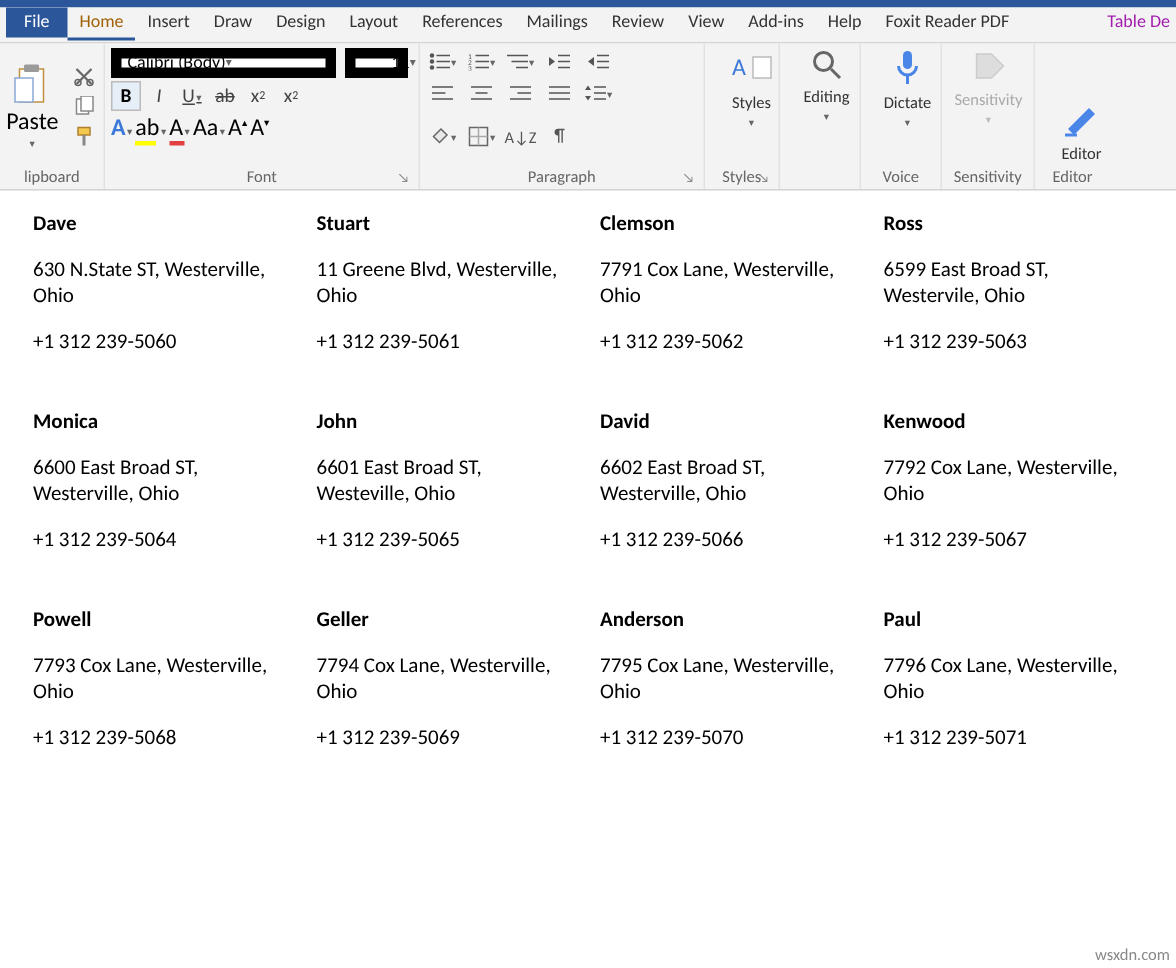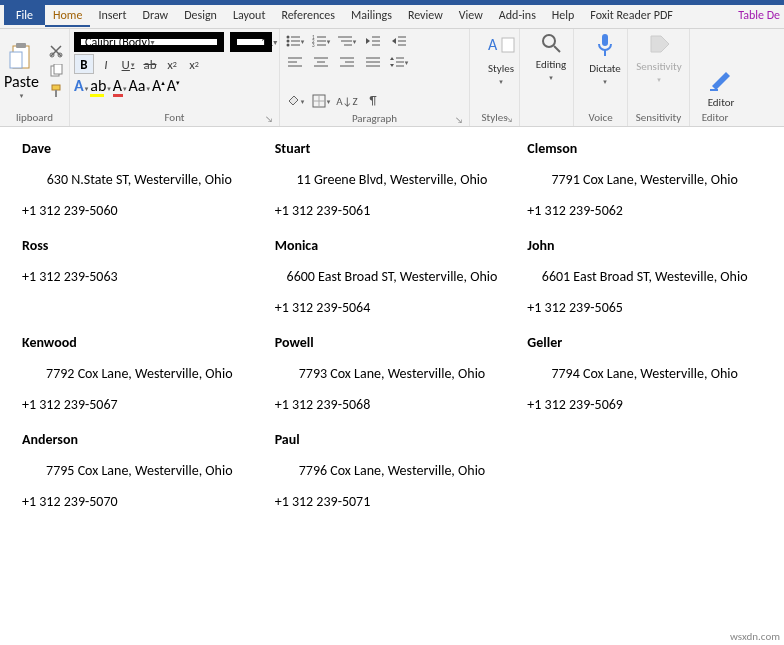--- a/index.html
+++ b/index.html
@@ -46,24 +46,24 @@
 .para .row .pbtn { width: 22px; height: 18px; display: flex; align-items: center; justify-content: center; font-size: 12px; color: #555; }
 
 
 .vbtn { display: flex; flex-direction: column; align-items: center; justify-content: center; width: 54px; font-size: 11px; color: #333; gap: 2px; }
 .vbtn.disabled { color: #aaa; }
 .vbtn svg { margin-bottom: 2px; }
 
 
 .doc { position: absolute; top: 128px; left: 0; right: 0; bottom: 0; background: #fff; padding: 12px 22px 0 22px; }
 .movehandle { position: absolute; left: 4px; top: 132px; width: 14px; height: 14px; border: 1px solid #999; background: #fff; font-size: 10px; display: flex; align-items: center; justify-content: center; color: #666; }
-.labels { display: grid; grid-template-columns: 1fr 1fr 1fr; column-gap: 16px; row-gap: 36px; gap: 18px; }
+.labels { display: grid; grid-template-columns: 1fr 1fr 1fr 1fr; column-gap: 16px; row-gap: 36px; }
 .cell { font-size: 14px; color: #000; font-family: Calibri, sans-serif; }
 .cell .name { font-weight: 700; margin-bottom: 14px; }
-.cell .addr { margin-bottom: 14px; text-align: center; }
+.cell .addr { margin-bottom: 14px; }
 .cell .phone { }
 
 .watermark { position: absolute; right: 4px; bottom: 2px; font-size: 11px; color: #888; }
 </style>
 </head>
 <body>
 
 <div class="titlebar"></div>
 
 <div class="tabs">
@@ -231,21 +231,21 @@
           </span>
         <span class="pbtn dd">
             <svg width="14" height="12">
               <path d="M2 1 L0 4 L4 4 Z M2 11 L0 8 L4 8 Z" fill="#555"></path>
               <line x1="6" y1="2" x2="14" y2="2" stroke="#555"></line>
               <line x1="6" y1="6" x2="14" y2="6" stroke="#555"></line>
               <line x1="6" y1="10" x2="14" y2="10" stroke="#555"></line>
             </svg>
           </span>
       </div>
-      <div class="row" style="margin-top:21px;">
+      <div class="row" style="margin-top:11px;">
         <span class="pbtn dd">
             <svg width="14" height="14">
               <path d="M3 7 L8 2 L12 6 L7 11 Z" fill="#e8e8e8" stroke="#666"></path>
             </svg>
           </span>
         <span class="pbtn dd">
             <svg width="14" height="14">
               <rect x="1" y="1" width="12" height="12" fill="none" stroke="#666"></rect>
               <line x1="1" y1="7" x2="13" y2="7" stroke="#aaa"></line>
               <line x1="7" y1="1" x2="7" y2="13" stroke="#aaa"></line>
@@ -334,33 +334,39 @@
         <div class="addr">11 Greene Blvd, Westerville, Ohio</div>
         <div class="phone">+1 312 239-5061</div>
       </div>
     <div class="cell">
         <div class="name">Clemson</div>
         <div class="addr">7791 Cox Lane, Westerville, Ohio</div>
         <div class="phone">+1 312 239-5062</div>
       </div>
     <div class="cell">
         <div class="name">Ross</div>
+        <div class="addr">6599 East Broad ST, Westervile, Ohio</div>
         <div class="phone">+1 312 239-5063</div>
       </div>
     <div class="cell">
         <div class="name">Monica</div>
         <div class="addr">6600 East Broad ST, Westerville, Ohio</div>
         <div class="phone">+1 312 239-5064</div>
       </div>
     <div class="cell">
         <div class="name">John</div>
         <div class="addr">6601 East Broad ST, Westeville, Ohio</div>
         <div class="phone">+1 312 239-5065</div>
       </div>
     <div class="cell">
+        <div class="name">David</div>
+        <div class="addr">6602 East Broad ST, Westerville, Ohio</div>
+        <div class="phone">+1 312 239-5066</div>
+      </div>
+    <div class="cell">
         <div class="name">Kenwood</div>
         <div class="addr">7792 Cox Lane, Westerville, Ohio</div>
         <div class="phone">+1 312 239-5067</div>
       </div>
     <div class="cell">
         <div class="name">Powell</div>
         <div class="addr">7793 Cox Lane, Westerville, Ohio</div>
         <div class="phone">+1 312 239-5068</div>
       </div>
     <div class="cell">

